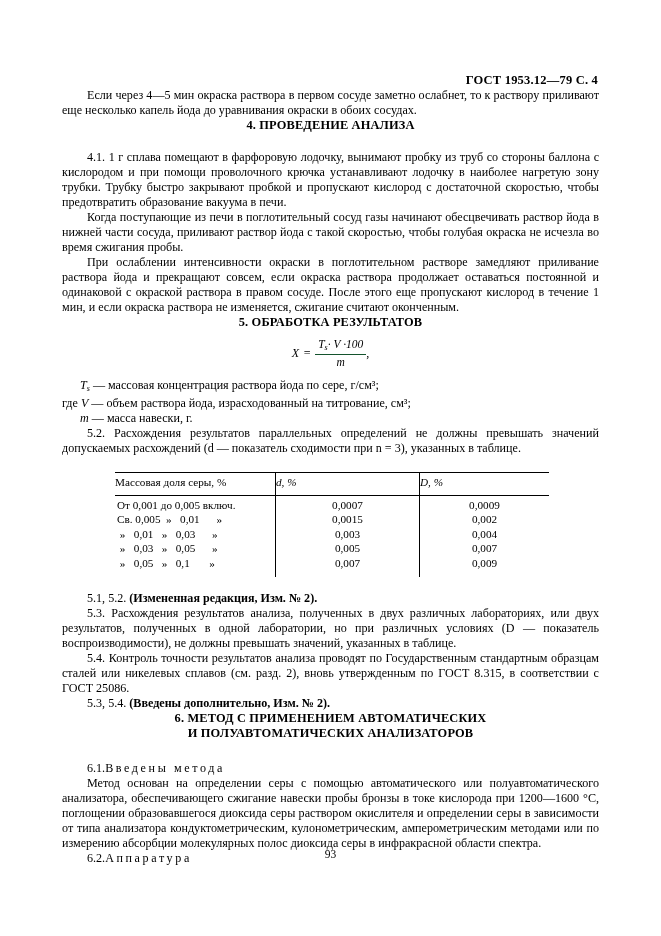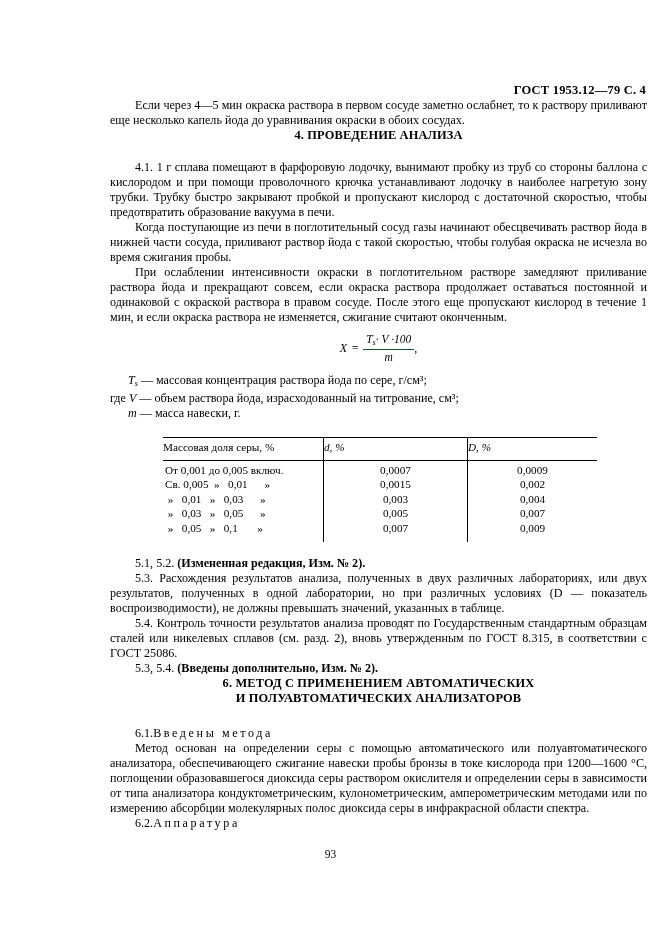--- a/index.html
+++ b/index.html
@@ -17,23 +17,22 @@
     width: 661px;
     height: 936px;
     margin: 0 auto;
     background: #ffffff;
     overflow: hidden;
     box-sizing: border-box;
   }
   .content {
     position: absolute;
     left: 62px;
-    top: 16px;
+    top: 6px;
     width: 537px;
-    margin-left: 48px;
   }
 
   
   .running-head {
     text-align: right;
     font-weight: bold;
     font-size: 12.5px;
     letter-spacing: 0.2px;
     padding-top: 67px;
     padding-right: 1px;
@@ -206,37 +205,39 @@
     <p class="body-text first-para">Если через 4—5 мин окраска раствора в первом сосуде заметно ослабнет, то к раствору приливают еще несколько капель йода до уравнивания окраски в обоих сосудах.</p>
 
     <h2 class="section-title sec4-title">4. ПРОВЕДЕНИЕ АНАЛИЗА</h2>
 
     <p class="body-text" style="margin-top:17px;">4.1. 1 г сплава помещают в фарфоровую лодочку, вынимают пробку из труб со стороны баллона с кислородом и при помощи проволочного крючка устанавливают лодочку в наиболее нагретую зону трубки. Трубку быстро закрывают пробкой и пропускают кислород с достаточной скоростью, чтобы предотвратить образование вакуума в печи.</p>
 
     <p class="body-text">Когда поступающие из печи в поглотительный сосуд газы начинают обесцвечивать раствор йода в нижней части сосуда, приливают раствор йода с такой скоростью, чтобы голубая окраска не исчезла во время сжигания пробы.</p>
 
     <p class="body-text">При ослаблении интенсивности окраски в поглотительном растворе замедляют приливание раствора йода и прекращают совсем, если окраска раствора продолжает оставаться постоянной и одинаковой с окраской раствора в правом сосуде. После этого еще пропускают  кислород в течение 1 мин, и если окраска раствора не изменяется, сжигание считают оконченным.</p>
 
+    <h2 class="section-title sec5-title">5. ОБРАБОТКА РЕЗУЛЬТАТОВ</h2>
 
 
     <div class="formula-wrap">
       <span class="formula">
         <span class="var">X</span><span class="eq">=</span><span class="frac">
           <span class="num"><span class="var">T</span><sub class="sub">s</sub><span class="var">· V ·100</span></span>
           <span class="den var">m</span>
         </span><span class="comma-after">,</span>
       </span>
     </div>
 
     <p class="def-line rest-def"><span class="var">T</span><sub class="sub">s</sub><span> — массовая концентрация раствора йода по сере, г/см³;</span></p>
 
     <p class="def-line first-def"><span>где </span><span class="var">V</span><span> — объем раствора йода, израсходованный на титрование, см³;</span></p>
 
     <p class="def-line rest-def"><span class="var">m</span><span> — масса навески, г.</span></p>
 
+    <p class="body-text">5.2. Расхождения результатов параллельных определений не должны  превышать значений допускаемых расхождений (d — показатель сходимости при n = 3), указанных в таблице.</p>
 
     <div class="table-block">
       <table class="gost-table">
         <thead>
           <tr>
             <th class="col-a">Массовая доля серы, %</th>
             <th class="col-b ital">d, %</th>
             <th class="col-c ital">D, %</th>
           </tr>
         </thead>

